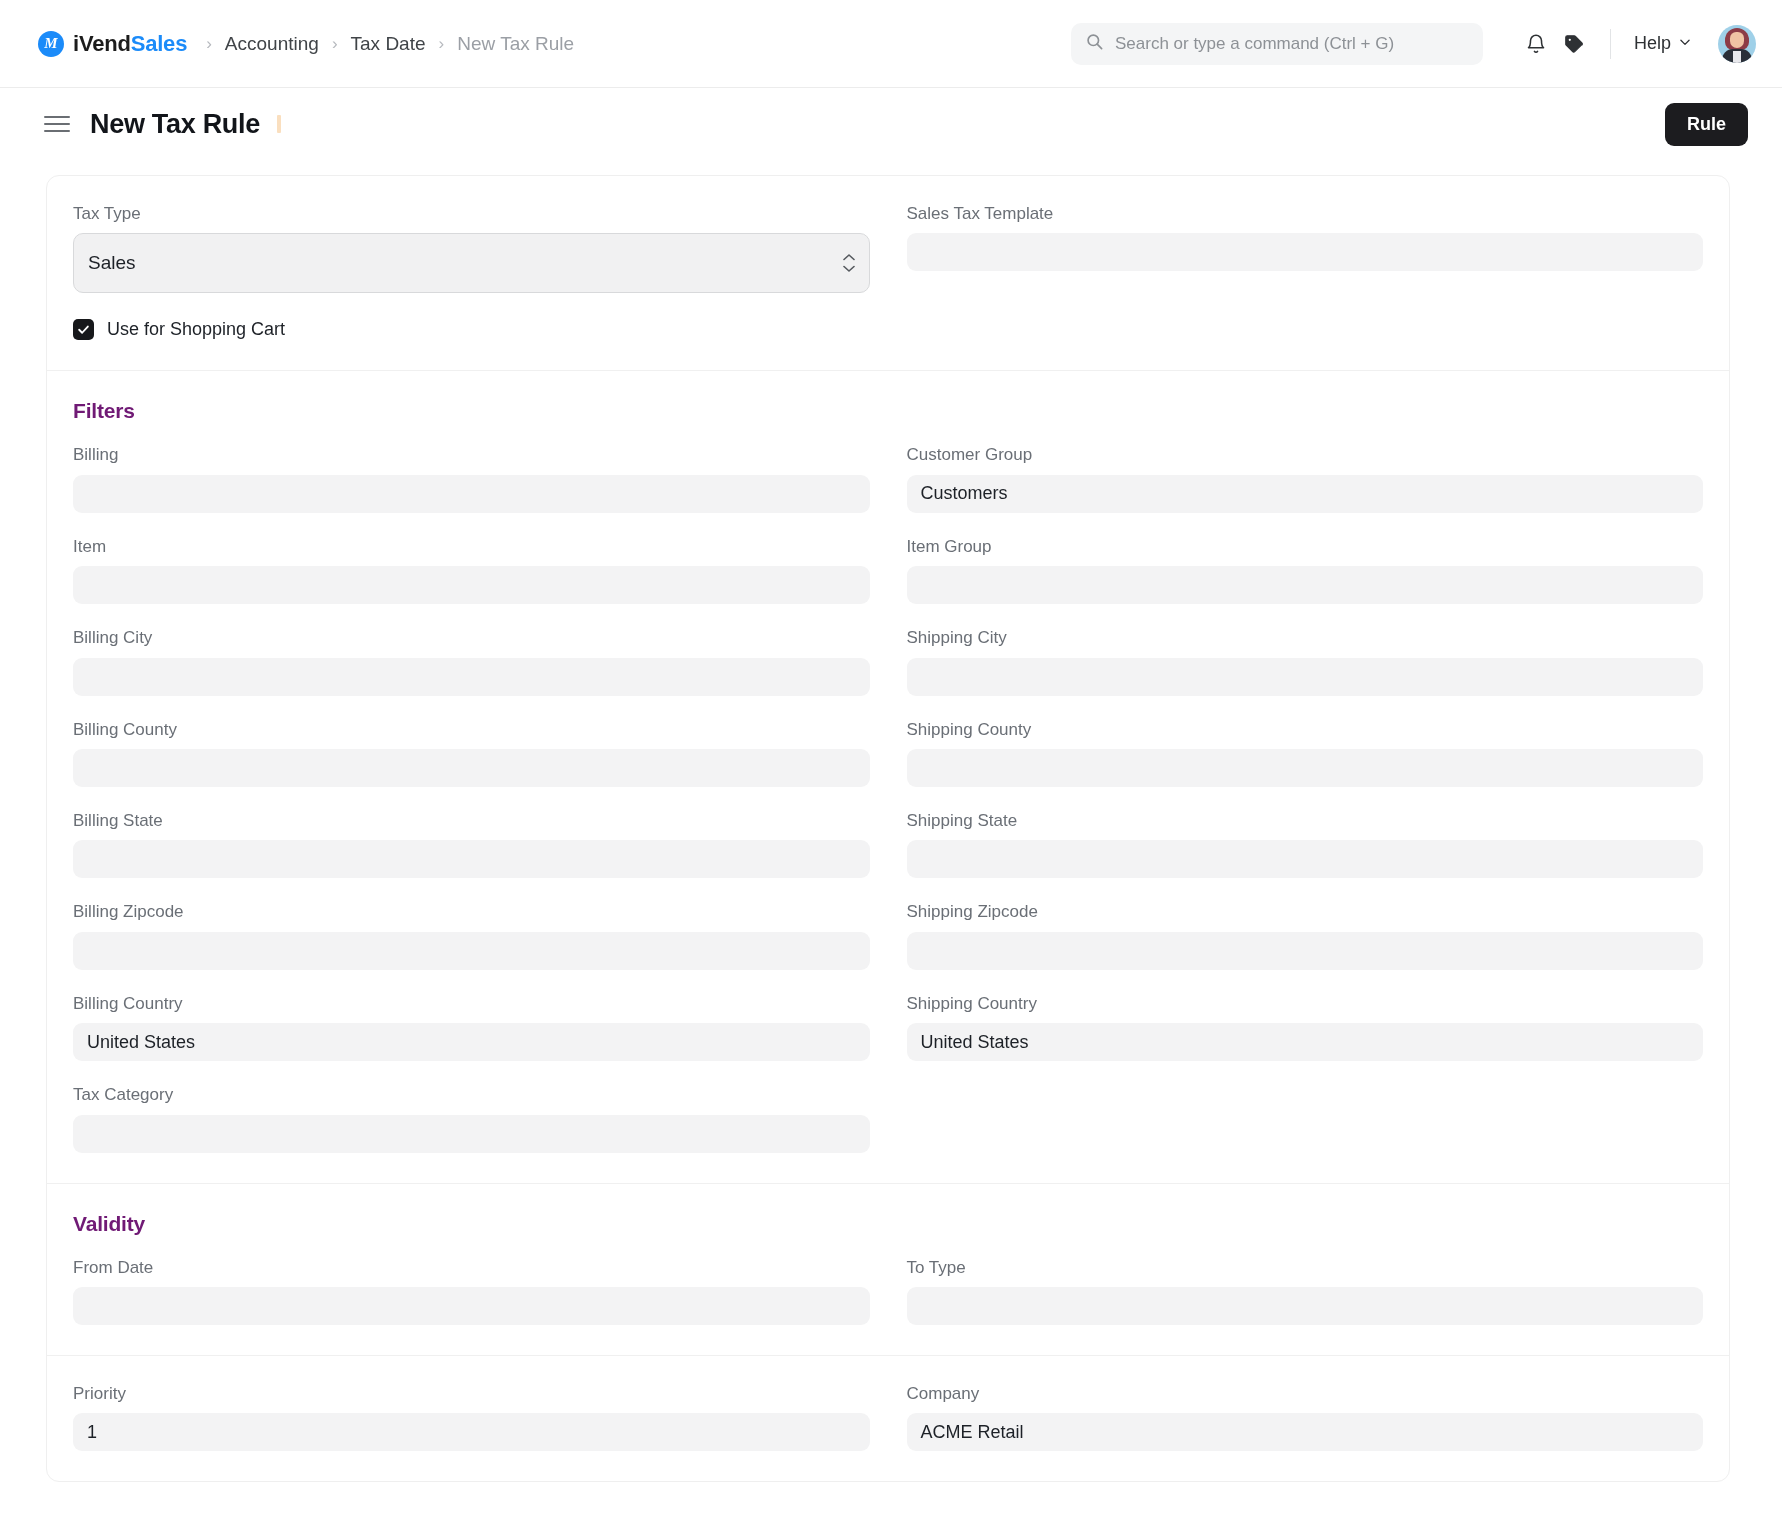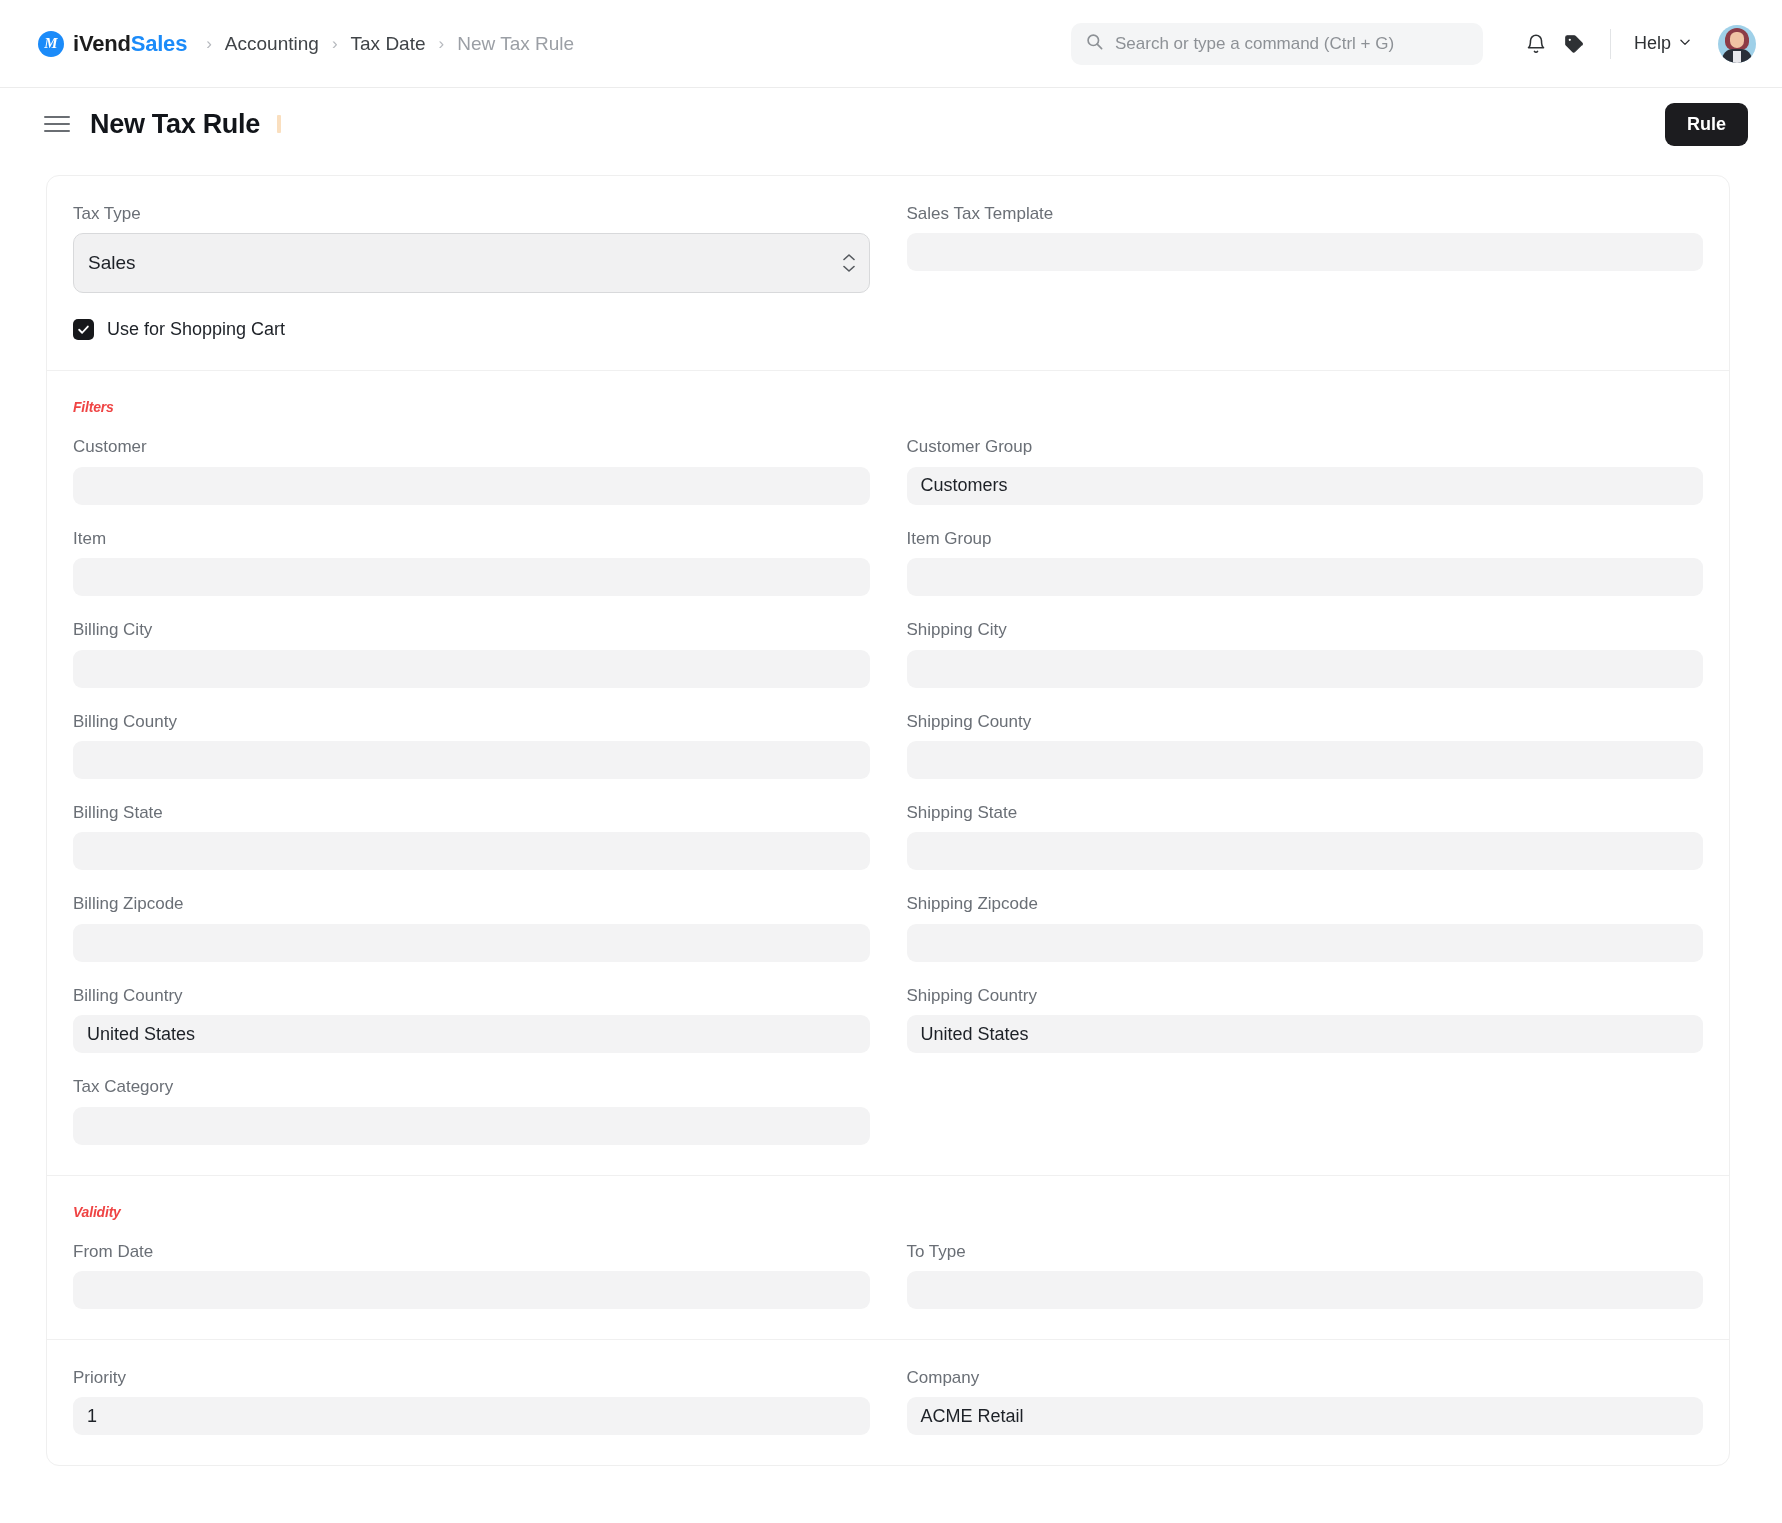--- a/index.html
+++ b/index.html
@@ -207,26 +207,25 @@
     background: #fff;
     overflow: hidden;
   }
   .section {
     padding: 28px 26px 30px 26px;
     border-bottom: 1px solid #f0f0f0;
   }
   .section:last-child { border-bottom: none; }
 
   .section-title {
-    font-size: 14px;
+    font-size: 21px;
     font-weight: 700;
-    color: #ef4444;
+    color: #701a75;
     margin-bottom: 22px;
     letter-spacing: -0.2px;
-    font-style: italic;
   }
 
   .grid {
     display: grid;
     grid-template-columns: 1fr 1fr;
     column-gap: 37px;
     row-gap: 24px;
   }
 
   .field { display: flex; flex-direction: column; }
@@ -418,21 +417,21 @@
       </div>
       <div class="checklabel">Use for Shopping Cart</div>
     </div>
   </div>
 
   <div class="section">
     <div class="section-title">Filters</div>
     <div class="grid">
 
       <div class="field">
-        <div class="field-label">Customer</div>
+        <div class="field-label">Billing</div>
         <div class="field-input"></div>
       </div>
       <div class="field">
         <div class="field-label">Customer Group</div>
         <div class="field-input">Customers</div>
       </div>
 
       <div class="field">
         <div class="field-label">Item</div>
         <div class="field-input"></div>

